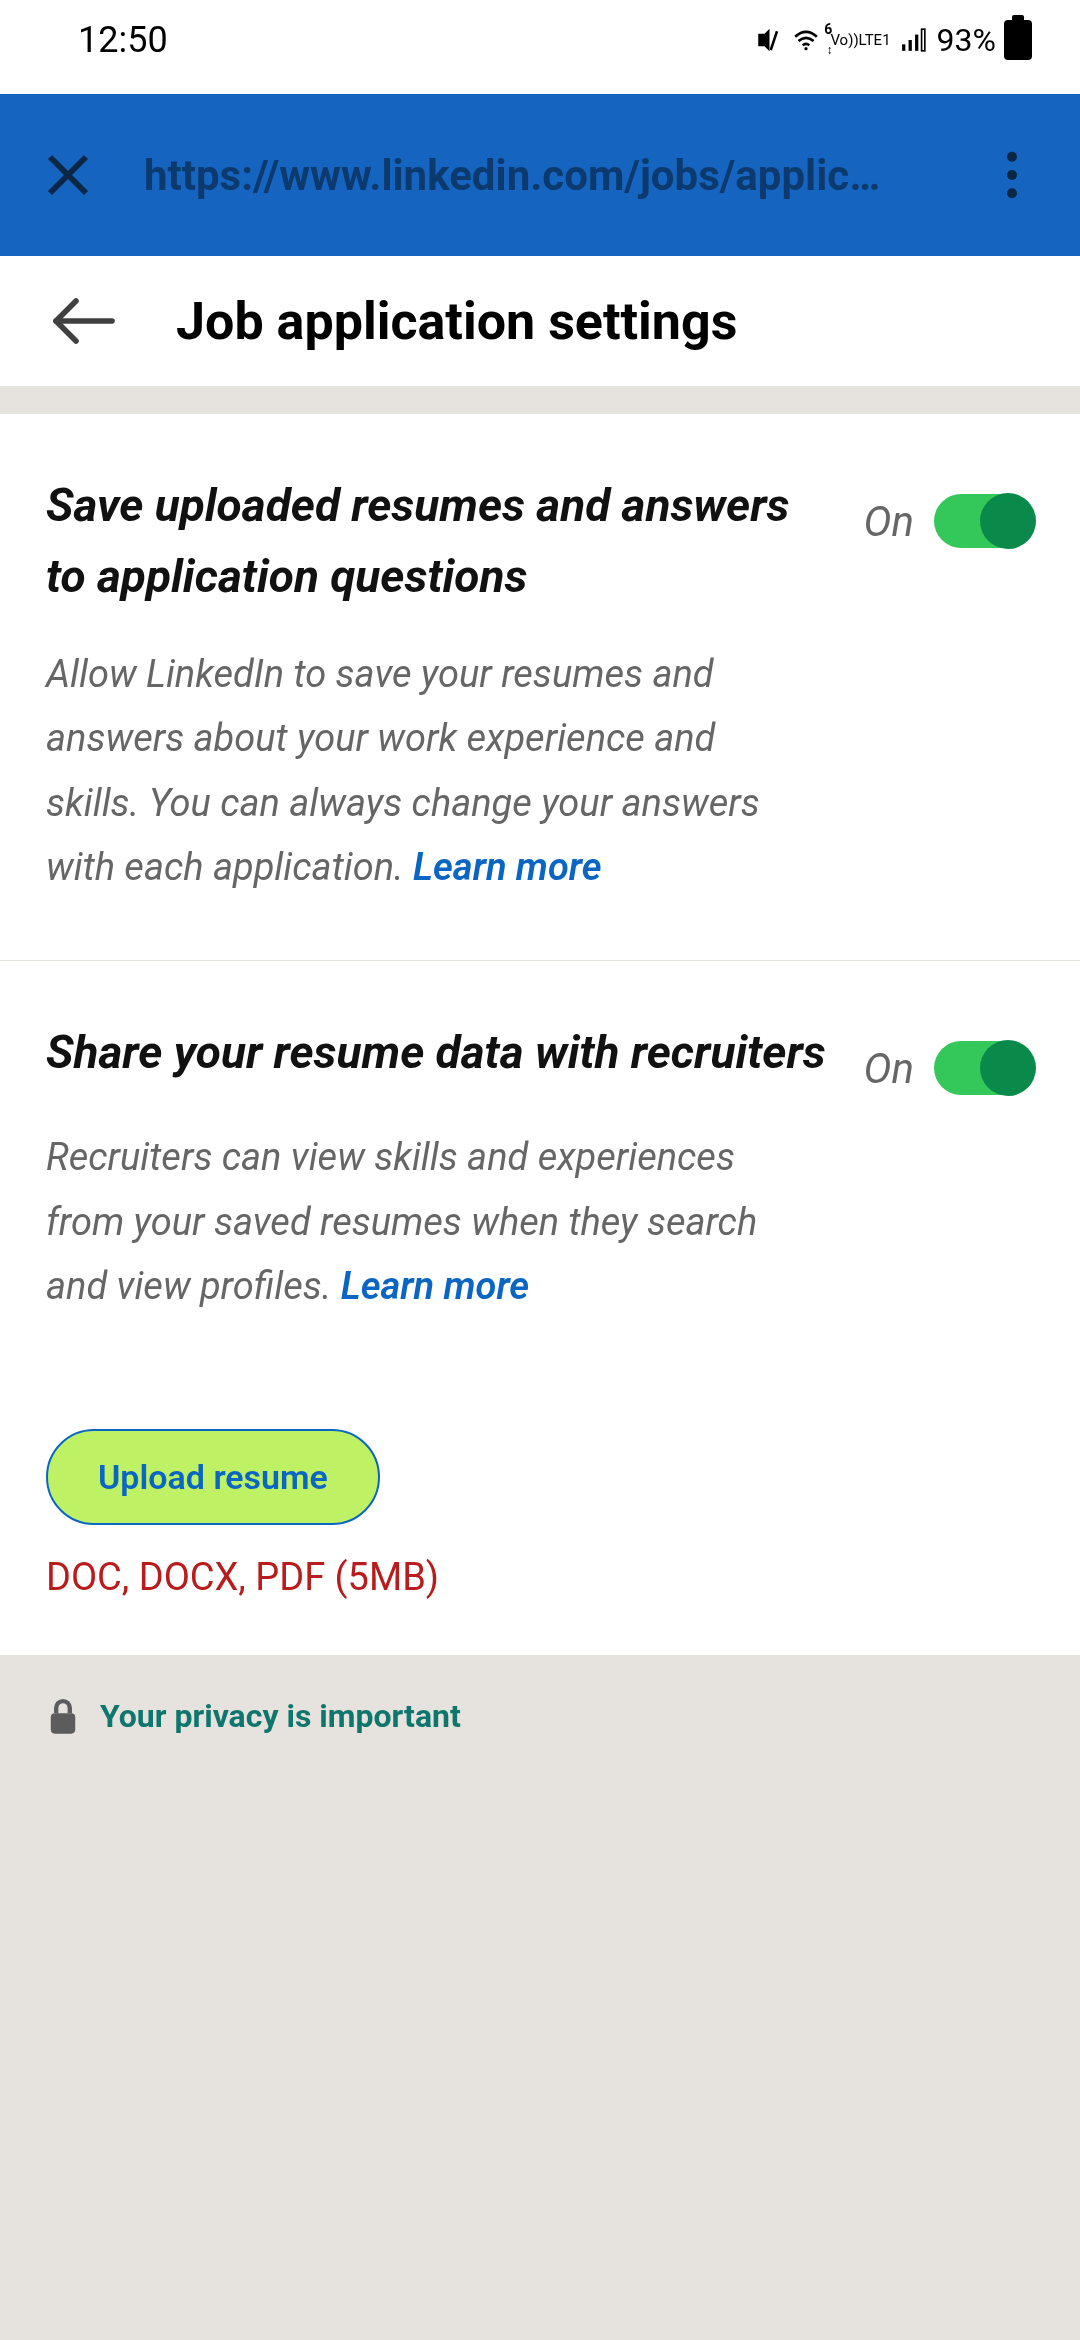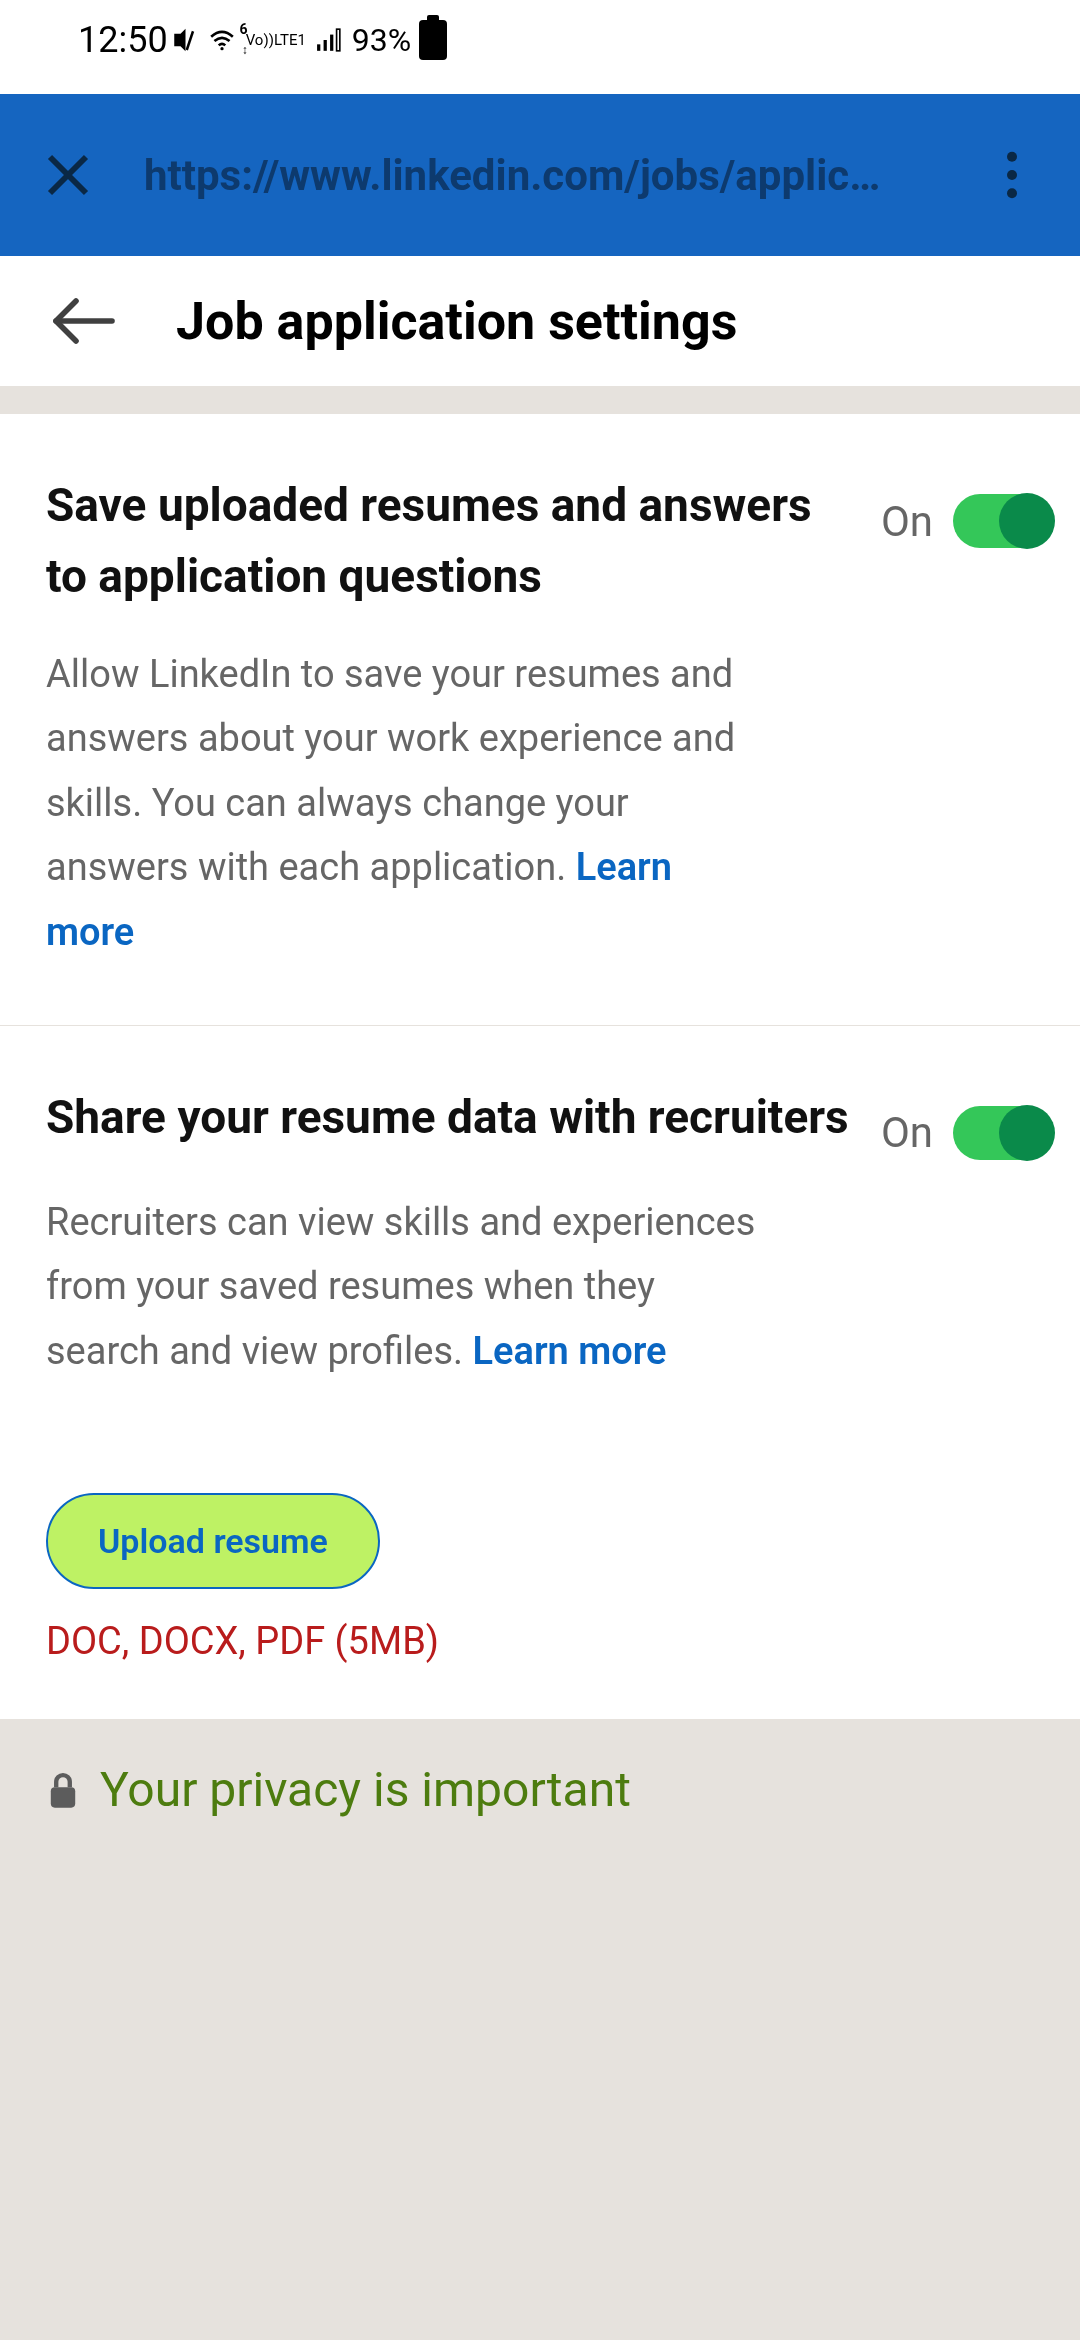--- a/index.html
+++ b/index.html
@@ -13,21 +13,21 @@
       height: 2340px;
       background: #ffffff;
       display: flex;
       flex-direction: column;
       overflow: hidden;
     }
     
     .status-bar {
       height: 80px;
       display: flex;
-      justify-content: flex-start;
+      justify-content: space-between;
       align-items: center;
       padding: 0 48px 0 78px;
       background: #ffffff;
     }
     .status-time {
       font-size: 36px;
       color: #000;
       font-weight: 400;
     }
     .status-right {
@@ -129,22 +129,23 @@
     .spacer-band {
       height: 28px;
       background: #e6e2dd;
     }
 
     
     .settings-list {
       background: #ffffff;
     }
     .setting-item {
-      padding: 56px 27px 60px 46px;
+      padding: 56px 46px 60px 46px;
       border-bottom: 1px solid #e6e2dd;
+      font-style: italic;
     }
     .setting-item.last {
       border-bottom: none;
     }
     .setting-head {
       display: flex;
       align-items: flex-start;
       gap: 30px;
     }
     .setting-title {
@@ -216,23 +217,23 @@
       flex: 1;
       background: #e6e2dd;
       padding: 42px 46px;
     }
     .privacy-head {
       display: flex;
       align-items: center;
       gap: 20px;
     }
     .privacy-title {
-      font-size: 48px;
-      font-weight: 400;
-      color: #4d7c0f;
+      font-size: 32px;
+      font-weight: 700;
+      color: #0f766e;
     }
     .privacy-text {
       margin-top: 22px;
       font-size: 38px;
       color: #666;
     }
     svg { display: block; }
   </style>
 </head>
 <body>

